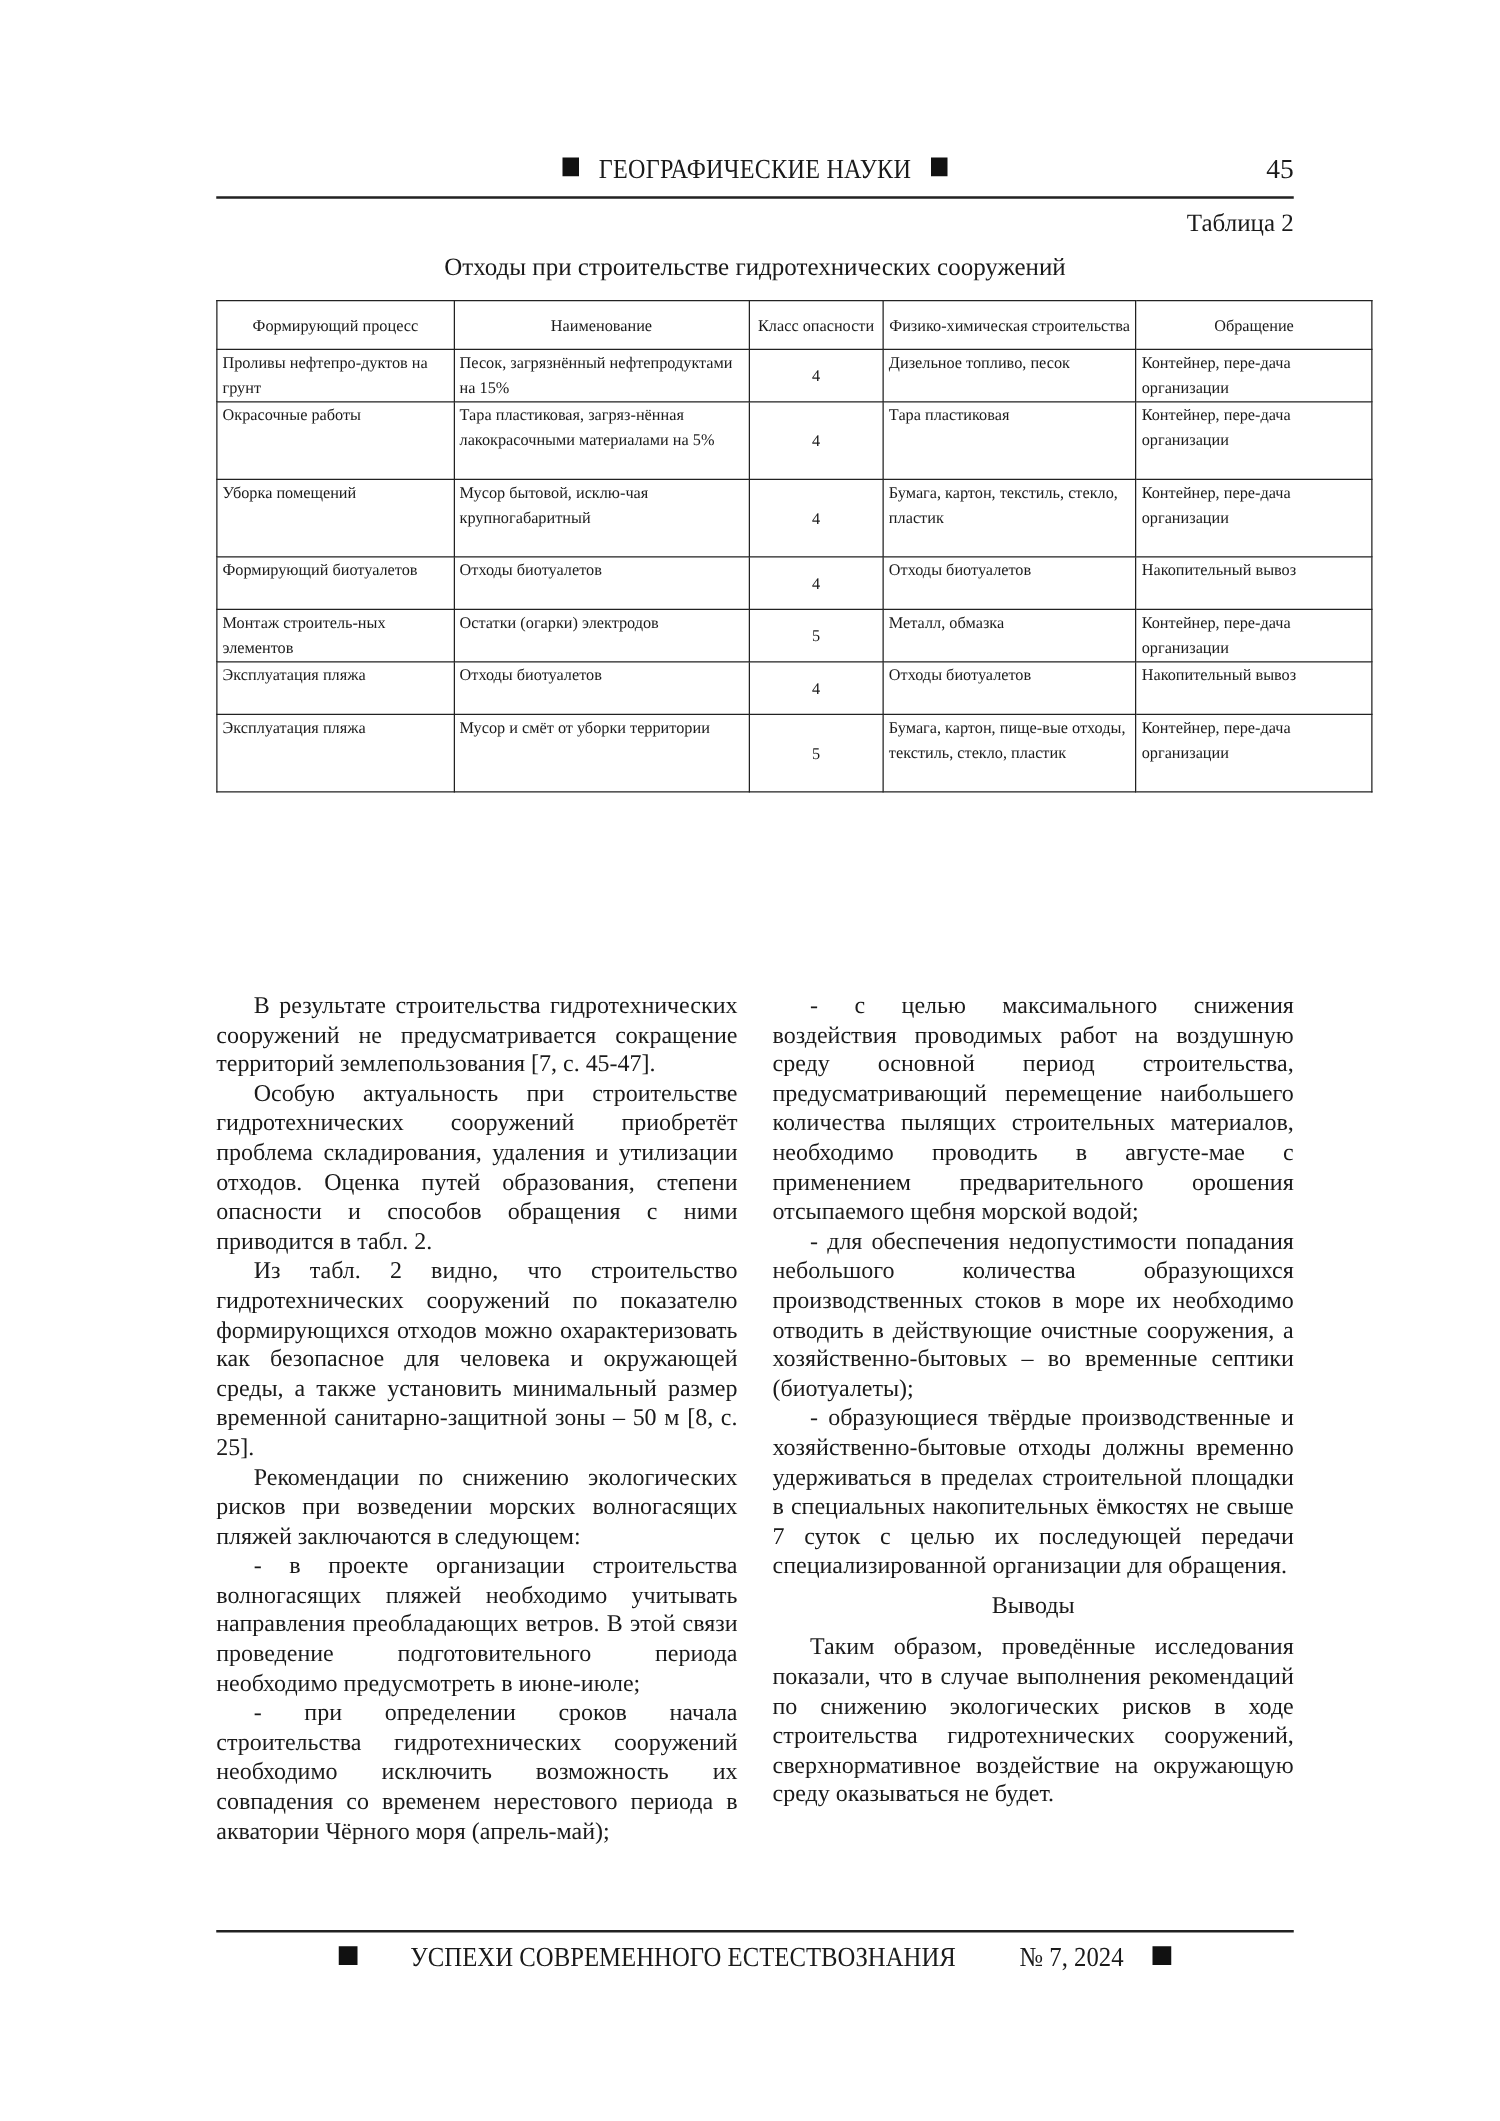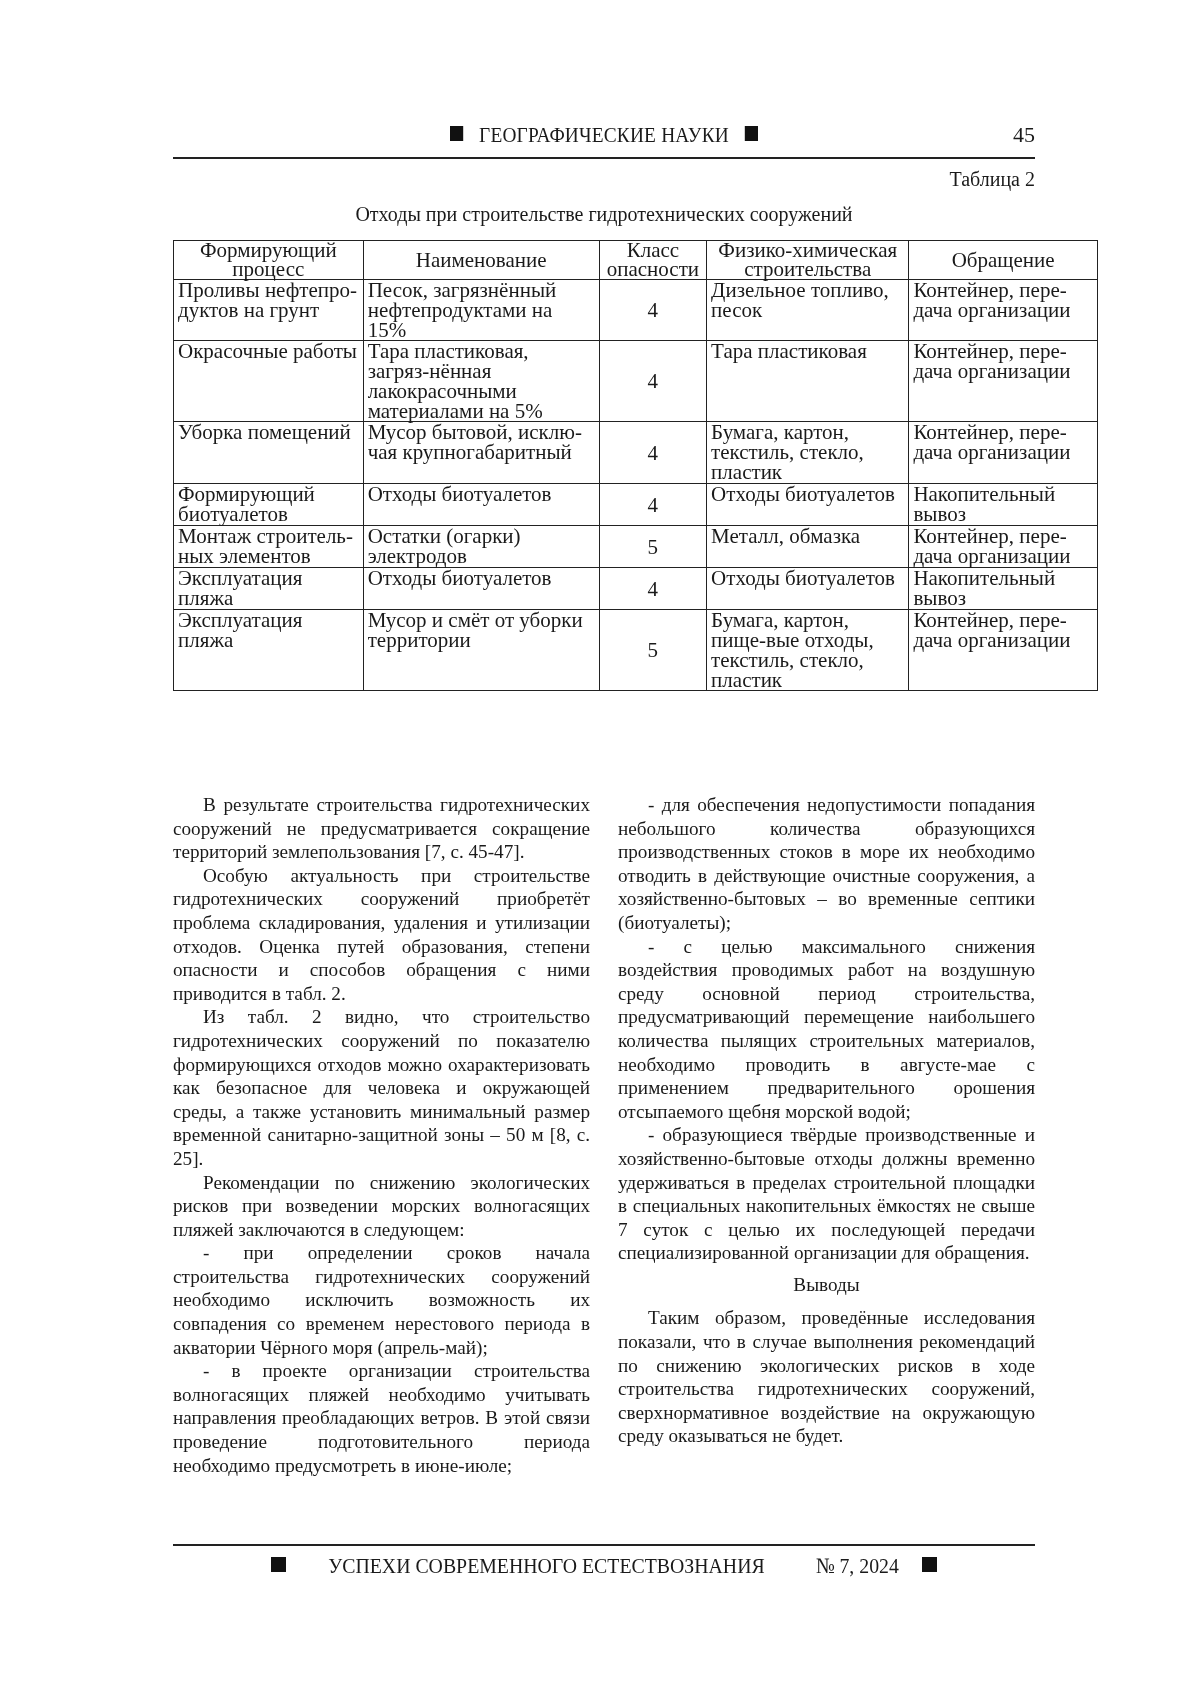--- a/index.html
+++ b/index.html
@@ -7,21 +7,21 @@
          font-family: "Liberation Serif", "DejaVu Serif", serif; color: #1a1a1a; }
   .header { position: absolute; left: 173px; top: 122px; width: 862px; height: 38px; }
   .header-title { position: absolute; left: 0; right: 0; top: 0; text-align: center;
         font-size: 22px; letter-spacing: 0.2px; transform: scaleX(0.88); }
   .sq { display: inline-block; width: 15px; height: 15px; background: #111; vertical-align: 1px; margin: 0 18px; }
   .page-num { position: absolute; right: 0; top: 0; font-size: 22px; }
   .rule-top { position: absolute; left: 173px; top: 157px; width: 862px; height: 2px; background: #222; }
   .table-label { position: absolute; right: 165px; top: 168px; font-size: 20px; font-weight: normal; }
   .table-caption { position: absolute; left: 173px; width: 862px; top: 203px; text-align: center; font-size: 20px; }
   table.data { position: absolute; left: 173px; top: 240px; width: 925px; border-collapse: collapse;
-        font-size: 21px; line-height: 20px; }
+        font-size: 13px; line-height: 20px; }
   table.data th, table.data td { border: 1.5px solid #222; padding: 0 4px; vertical-align: top; }
   table.data th { font-weight: normal; text-align: center; vertical-align: middle; line-height: 19px; }
   table.data td.cls { text-align: center; vertical-align: middle; }
   .col1 { width: 171px; } .col2 { width: 215px; } .col3 { width: 93px; } .col4 { width: 183px; } .col5 { width: 170px; }
   .body-col { position: absolute; top: 793px; width: 417px; font-size: 19.2px; line-height: 23.6px; text-align: justify; }
   .body-col p { margin: 0; text-indent: 30px; }
   .col-left { left: 173px; }
   .col-right { left: 618px; }
   .sec-head { text-align: center; font-weight: normal; text-indent: 0 !important; margin: 8px 0 10px !important; }
   .rule-bottom { position: absolute; left: 173px; top: 1544px; width: 862px; height: 2px; background: #222; }
@@ -104,27 +104,27 @@
       <td>Контейнер, пере-дача организации</td>
     </tr>
   </tbody>
 </table>
 
 <div class="body-col col-left">
   <p>В результате строительства гидротехнических сооружений не предусматривается сокращение территорий землепользования [7, с. 45-47].</p>
   <p>Особую актуальность при строительстве гидротехнических сооружений приобретёт проблема складирования, удаления и утилизации отходов. Оценка путей образования, степени опасности и способов обращения с ними приводится в табл. 2.</p>
   <p>Из табл. 2 видно, что строительство гидротехнических сооружений по показателю формирующихся отходов можно охарактеризовать как безопасное для человека и окружающей среды, а также установить минимальный размер временной санитарно-защитной зоны – 50 м [8, с. 25].</p>
   <p>Рекомендации по снижению экологических рисков при возведении морских волногасящих пляжей заключаются в следующем:</p>
+  <p>- в проекте организации строительства волногасящих пляжей необходимо учитывать направления преобладающих ветров. В этой связи проведение подготовительного периода необходимо предусмотреть в июне-июле;</p>
   <p>- при определении сроков начала строительства гидротехнических сооружений необходимо исключить возможность их совпадения со временем нерестового периода в акватории Чёрного моря (апрель-май);</p>
-  <p>- в проекте организации строительства волногасящих пляжей необходимо учитывать направления преобладающих ветров. В этой связи проведение подготовительного периода необходимо предусмотреть в июне-июле;</p>
 </div>
 
 <div class="body-col col-right">
+  <p>- с целью максимального снижения воздействия проводимых работ на воздушную среду основной период строительства, предусматривающий перемещение наибольшего количества пылящих строительных материалов, необходимо проводить в августе-мае с применением предварительного орошения отсыпаемого щебня морской водой;</p>
   <p>- для обеспечения недопустимости попадания небольшого количества образующихся производственных стоков в море их необходимо отводить в действующие очистные сооружения, а хозяйственно-бытовых – во временные септики (биотуалеты);</p>
-  <p>- с целью максимального снижения воздействия проводимых работ на воздушную среду основной период строительства, предусматривающий перемещение наибольшего количества пылящих строительных материалов, необходимо проводить в августе-мае с применением предварительного орошения отсыпаемого щебня морской водой;</p>
   <p>- образующиеся твёрдые производственные и хозяйственно-бытовые отходы должны временно удерживаться в пределах строительной площадки в специальных накопительных ёмкостях не свыше 7 суток с целью их последующей передачи специализированной организации для обращения.</p>
   <p class="sec-head">Выводы</p>
   <p>Таким образом, проведённые исследования показали, что в случае выполнения рекомендаций по снижению экологических рисков в ходе строительства гидротехнических сооружений, сверхнормативное воздействие на окружающую среду оказываться не будет.</p>
 </div>
 
 <div class="rule-bottom"></div>
 <div class="footer">
   <span class="sq"></span><span class="t">УСПЕХИ СОВРЕМЕННОГО ЕСТЕСТВОЗНАНИЯ</span><span class="t num">№ 7, 2024</span><span class="sq"></span>
 </div>
 

